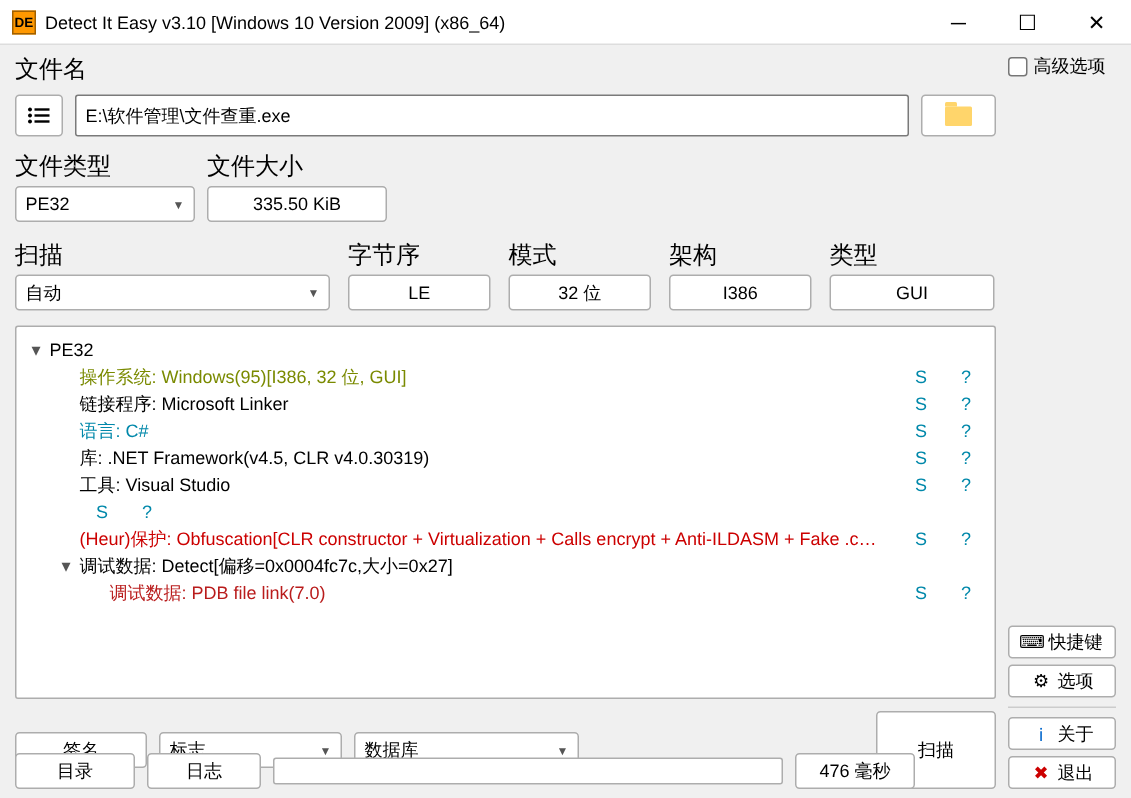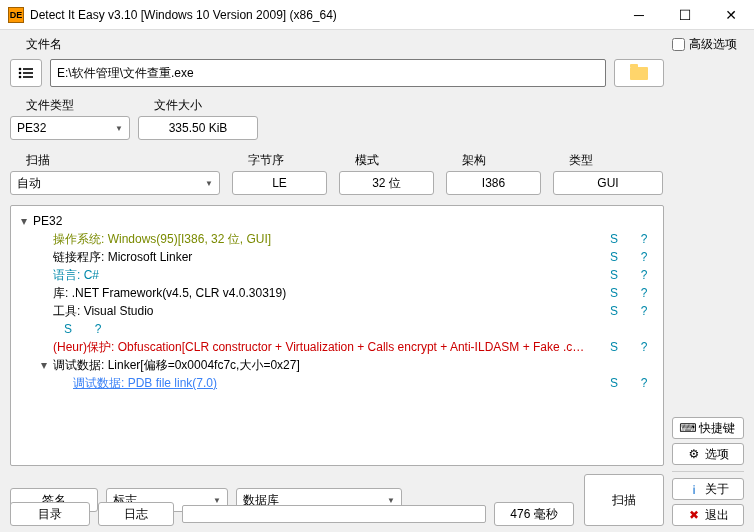--- a/index.html
+++ b/index.html
@@ -5,21 +5,21 @@
 * { box-sizing: border-box; margin: 0; padding: 0; }
 body { font-family: "Microsoft YaHei", "Segoe UI", sans-serif; font-size: 12px; background: #f0f0f0; width: 754px; height: 532px; overflow: hidden; }
 .titlebar { height: 30px; background: #fff; border-bottom: 1px solid #ddd; display: flex; align-items: center; padding: 0 0 0 8px; }
 .titlebar .icon { width: 16px; height: 16px; background: #ff9800; border: 1px solid #a06000; display: flex; align-items: center; justify-content: center; font-size: 9px; font-weight: bold; color: #000; margin-right: 6px; }
 .titlebar .title { flex: 1; font-size: 12px; }
 .titlebar .winbtn { width: 46px; height: 30px; display: flex; align-items: center; justify-content: center; font-size: 14px; }
 .content { padding: 6px 10px; display: flex; gap: 8px; height: calc(100% - 30px); }
 .main { flex: 1; display: flex; flex-direction: column; gap: 4px; }
 .side { width: 72px; display: flex; flex-direction: column; gap: 4px; }
 .row { display: flex; gap: 8px; align-items: center; }
-.label { font-size: 12px; margin-bottom: 2px; margin-left: 16px; }
+.label { font-size: 16px; margin-bottom: 2px; }
 .btn { height: 24px; background: #fff; border: 1px solid #adadad; border-radius: 3px; display: flex; align-items: center; justify-content: center; padding: 0 10px; font-size: 12px; cursor: pointer; }
 .input { height: 28px; background: #fff; border: 1px solid #7a7a7a; border-radius: 2px; padding: 0 6px; font-size: 12px; display: flex; align-items: center; }
 .combo { height: 24px; background: #fff; border: 1px solid #adadad; border-radius: 3px; padding: 0 6px; font-size: 12px; display: flex; align-items: center; justify-content: space-between; cursor: pointer; }
 .combo .arrow { font-size: 8px; color: #555; }
 .listbtn { width: 32px; height: 28px; background: #fff; border: 1px solid #adadad; border-radius: 3px; display: flex; align-items: center; justify-content: center; cursor: pointer; }
 .openbtn { width: 50px; height: 28px; background: #fff; border: 1px solid #adadad; border-radius: 3px; display: flex; align-items: center; justify-content: center; cursor: pointer; }
 .folder-icon { width: 18px; height: 13px; background: #ffd56b; border-radius: 1px; position: relative; }
 .folder-icon::before { content: ""; position: absolute; top: -3px; left: 0; width: 8px; height: 3px; background: #ffd56b; border-radius: 1px 1px 0 0; }
 .results { flex: 1; background: #fff; border: 1px solid #adadad; border-radius: 2px; padding: 6px 4px; overflow: auto; }
 .tree-row { display: flex; align-items: center; height: 18px; font-size: 12px; }
@@ -161,47 +161,47 @@
         <div class="tree-row">
           <span style="width: 20px;"></span>
           <span class="tog"></span>
           <span class="lbl" style="color: rgb(204, 0, 0);">(Heur)保护: Obfuscation[CLR constructor + Virtualization + Calls encrypt + Anti-ILDASM + Fake .c…</span>
           <span class="s" style="color: rgb(0, 136, 170);">S</span>
           <span class="q" style="color: rgb(0, 136, 170);">?</span>
         </div>
         <div class="tree-row">
           <span style="width: 20px;"></span>
           <span class="tog">▾</span>
-          <span class="lbl">调试数据: Linker[偏移=0x0004fc7c,大小=0x27]</span>
+          <span class="lbl">调试数据: Detect[偏移=0x0004fc7c,大小=0x27]</span>
           <span class="s" style="color: rgb(0, 136, 170);"></span>
           <span class="q" style="color: rgb(0, 136, 170);"></span>
         </div>
         <div class="tree-row">
           <span style="width: 40px;"></span>
           <span class="tog"></span>
-          <span class="lbl" style="color: #3b82f6; text-decoration: underline;">调试数据: PDB file link(7.0)</span>
+          <span class="lbl" style="color: #b91c1c;">调试数据: PDB file link(7.0)</span>
           <span class="s" style="color: rgb(0, 136, 170);">S</span>
           <span class="q" style="color: rgb(0, 136, 170);">?</span>
         </div>
       </div>
 
     <div class="row" style="margin-top:4px">
       <div class="btn" style="width:88px">签名</div>
       <div class="combo" style="width:122px">
           <span>标志</span>
           <span class="arrow">▼</span>
         </div>
-      <div class="combo" style="width:166px">
+      <div class="combo" style="width:150px">
           <span>数据库</span>
           <span class="arrow">▼</span>
         </div>
       <div class="grow"></div>
       <div class="btn scanbtn" style="height:52px">扫描</div>
     </div>
-    <div class="row" style="margin-top:-28px;margin-right:90px">
+    <div class="row" style="margin-top:-28px;margin-right:54px">
       <div class="btn" style="width:80px">目录</div>
       <div class="btn" style="width:76px">日志</div>
       <div class="progress grow"></div>
       <div class="btn" style="width:80px">476 毫秒</div>
     </div>
 
   </div>
 
   <div class="side">
     <label class="chk">

